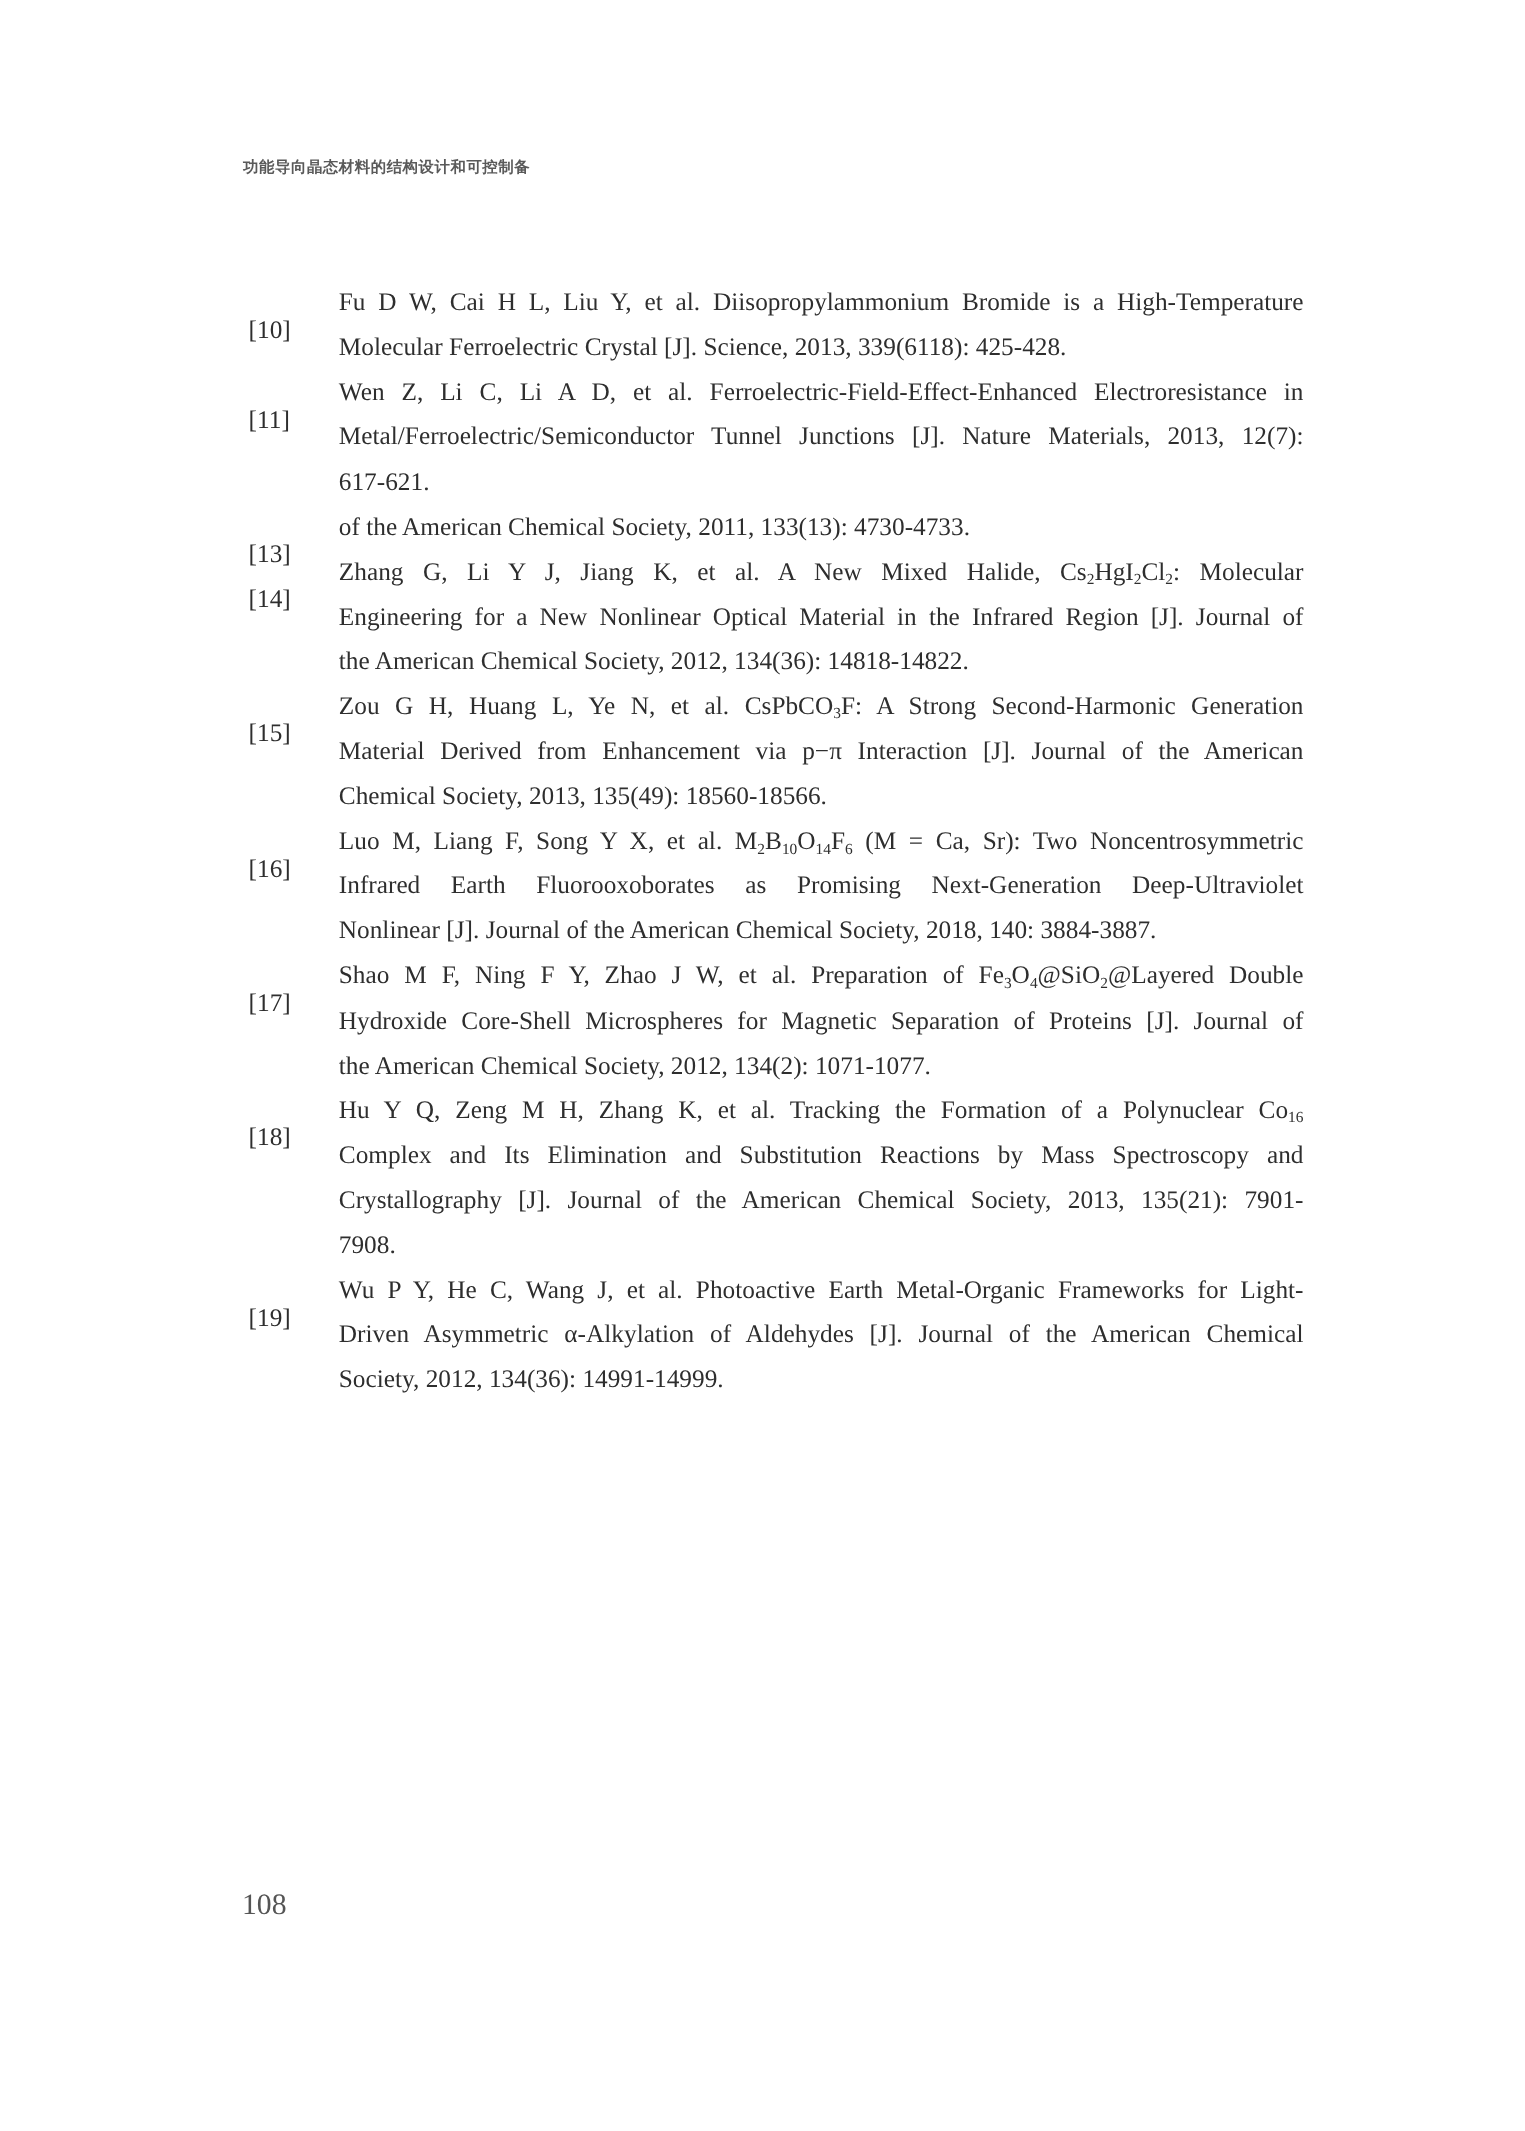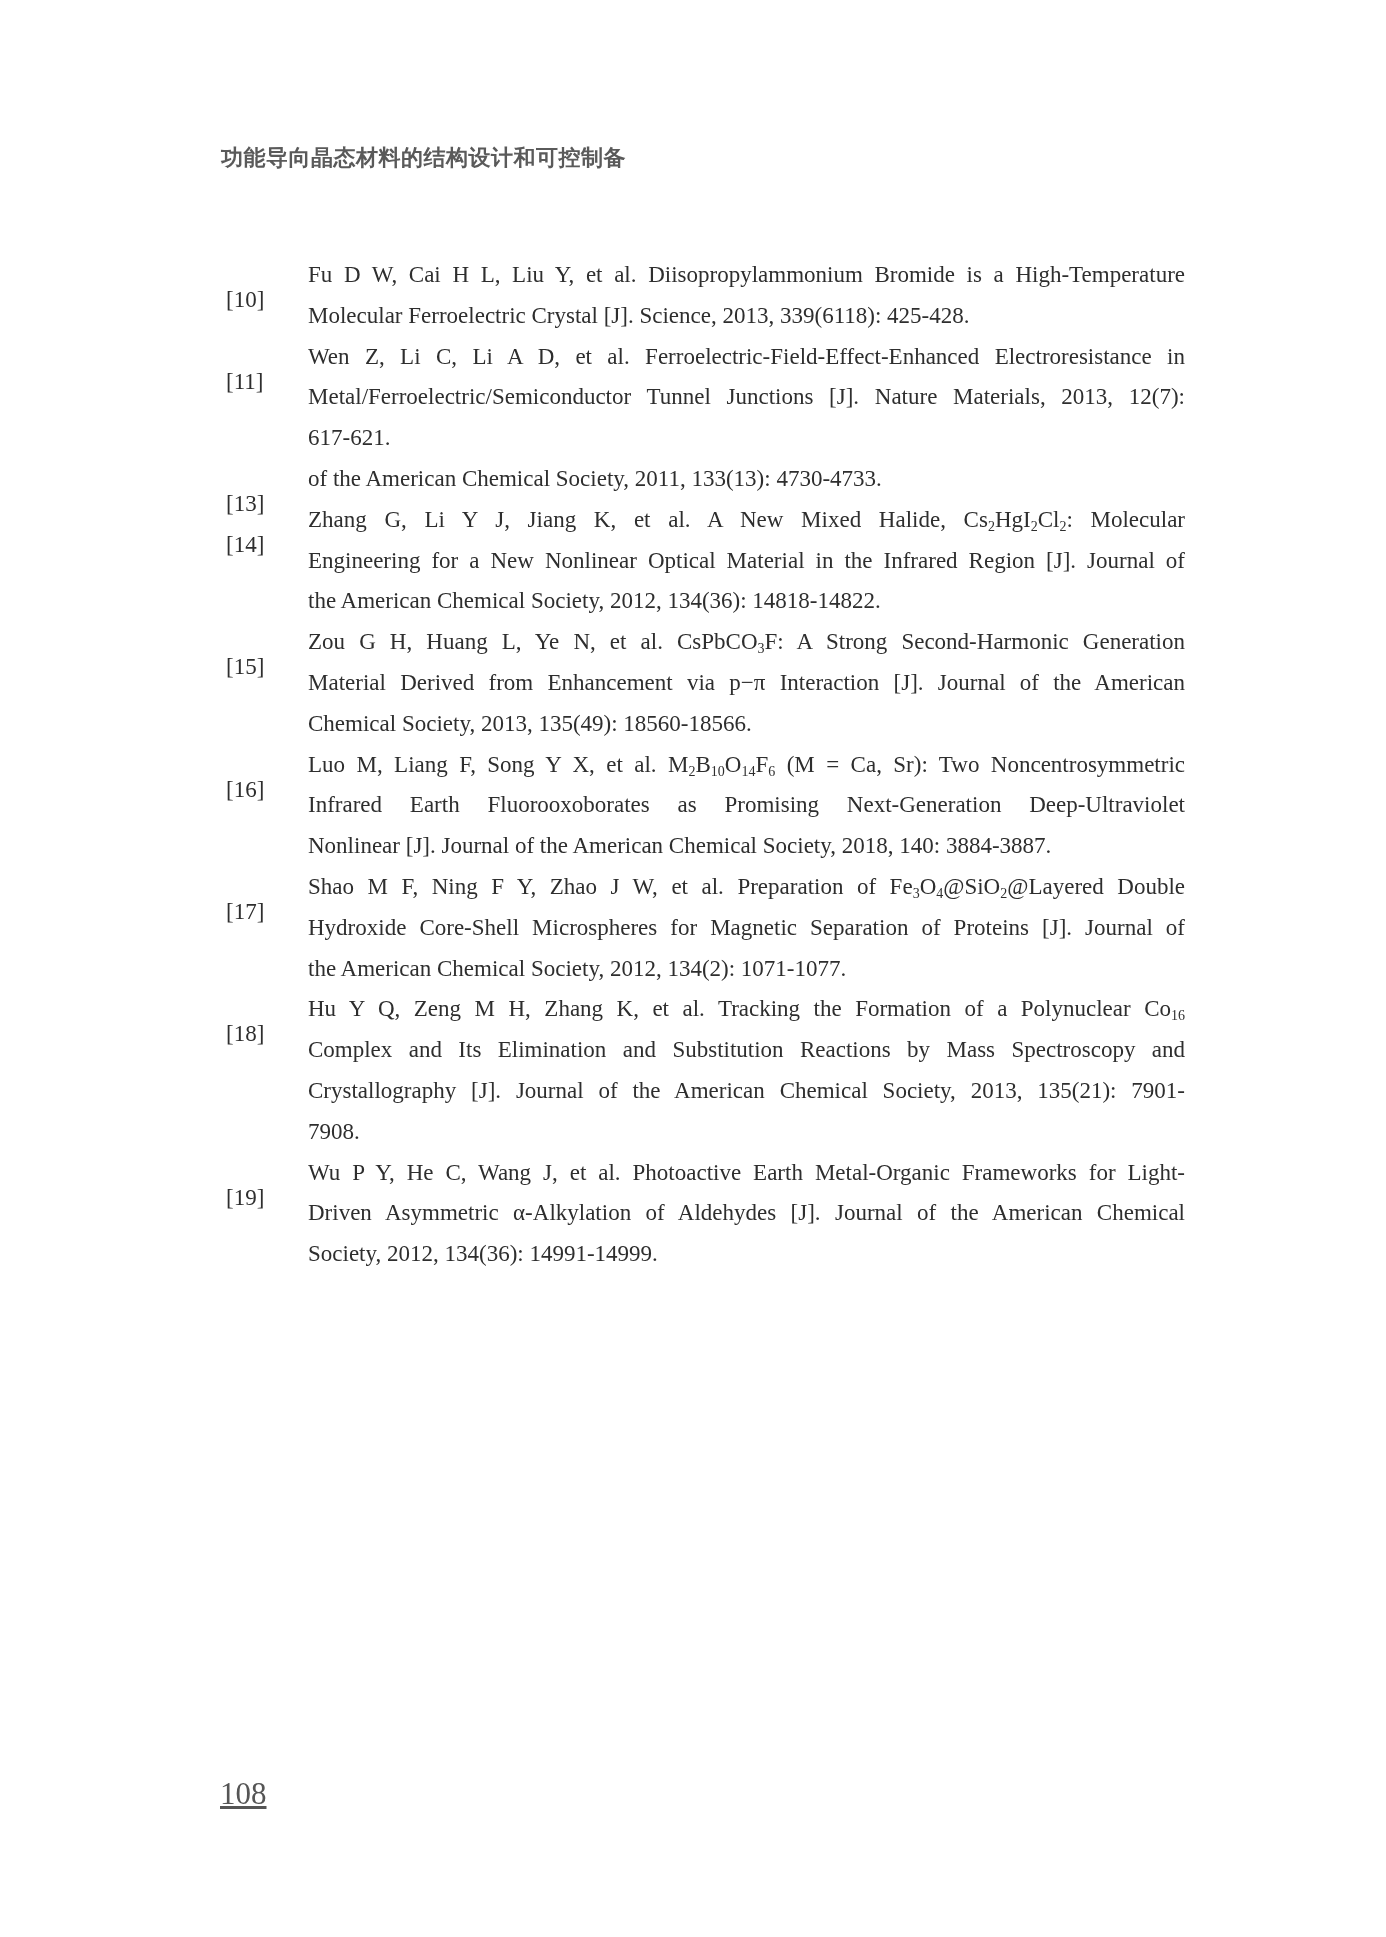--- a/index.html
+++ b/index.html
@@ -1,35 +1,35 @@
 <!DOCTYPE html>
 <html><head>
   <meta charset="utf-8">
   <style>
     html, body { margin: 0; padding: 0; background: #ffffff; }
     body { width: 1386px; height: 1937px; position: relative; overflow: hidden; }
     .page { position: absolute; left: 0; top: 0; width: 1386px; height: 1937px; background: #fff; }
     .running-header {
       position: absolute; left: 221px; top: 143px;
       font-family: "DejaVu Sans", sans-serif; font-weight: bold;
-      font-size: 22px; color: #5a5a5a; letter-spacing: 0.5px; white-space: nowrap;
+      font-size: 14px; color: #5a5a5a; letter-spacing: 0.5px; white-space: nowrap;
     }
     .refs {
       position: absolute; left: 226px; top: 255px; width: 940px;
       font-family: "Liberation Serif", serif; font-size: 23px; color: #2e2e2e;
       line-height: 40.8px;
     }
     .ref { position: relative; padding-left: 59px; }
     .ref-label { position: absolute; left: 0; top: 0; white-space: nowrap; margin-top: 25px; }
     .ref-line { display: block; text-align: justify; text-align-last: justify; white-space: normal; width: 877px; margin-left: 23px; }
     .ref-line.last { text-align-last: left; }
     .ref-line sub { font-size: 14px; vertical-align: -4px; line-height: 0; }
     .page-number {
-      position: absolute; left: 220px; top: 1776px;
-      font-family: "Liberation Serif", serif; font-size: 31px; color: #555; text-decoration: underline;
+      position: absolute; left: 220px; top: 1716px;
+      font-family: "Liberation Serif", serif; font-size: 27px; color: #555;
     }
   </style>
 </head>
 <body>
 
 <div class="page">
   <div class="running-header">功能导向晶态材料的结构设计和可控制备</div>
 
   <div class="refs" id="refs">
       <div class="ref">

